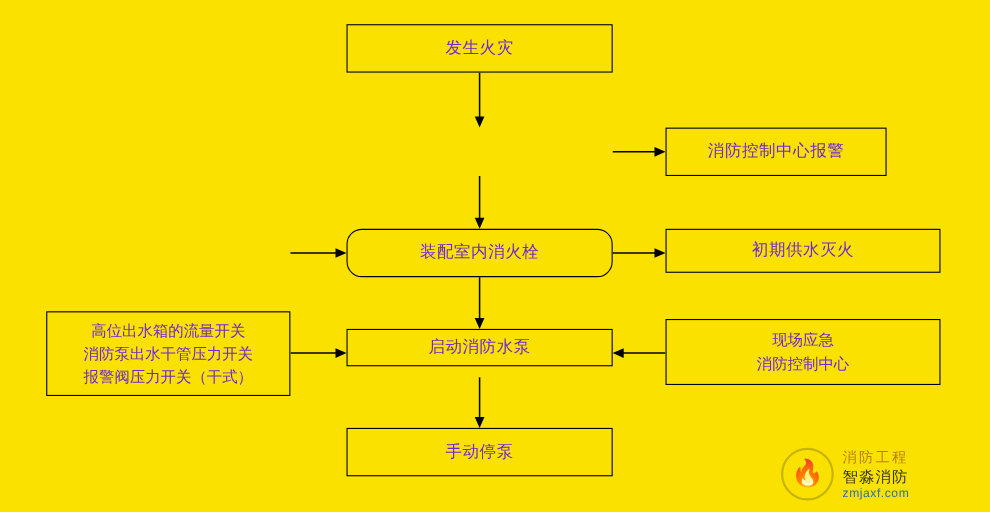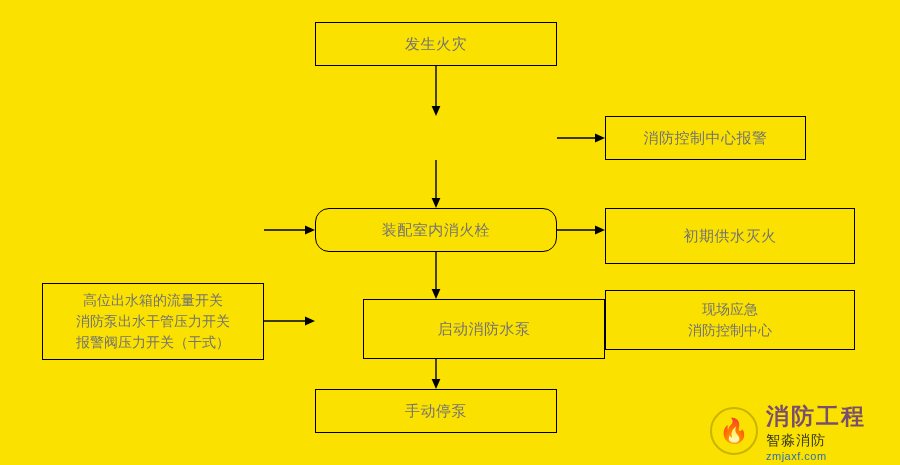--- a/index.html
+++ b/index.html
@@ -20,21 +20,21 @@
   }
   .node {
     position: absolute;
     box-sizing: border-box;
     border: 1px solid #000;
     background: #FAE100;
     display: flex;
     align-items: center;
     justify-content: center;
     text-align: center;
-    color: #737373;
+    color: #6d28d9;
     font-size: 15px;
     line-height: 20px;
     letter-spacing: 0.5px;
     white-space: pre-line;
   }
   .node.multiline {
     font-size: 14px;
     line-height: 21px;
     letter-spacing: 0px;
   }
@@ -71,24 +71,24 @@
     font-size: 24px;
     color: #333;
     line-height: 1;
   }
   .wm-text {
     display: flex;
     flex-direction: column;
     justify-content: center;
   }
   .wm-title {
-    font-size: 23px;
-    color: #4c1d95;
+    font-size: 13px;
+    color: #a16207;
     letter-spacing: 2px;
-    font-weight: bold;
+    font-weight: normal;
     opacity: 0.75;
   }
   .wm-sub {
     font-size: 14px;
     color: #0f172a;
     letter-spacing: 1px;
     opacity: 0.85;
     font-family: Liberation Serif, serif;
   }
   .wm-url {
@@ -166,27 +166,27 @@
   </div>
 
   <div class="node" style="left:315px; top:22px; width:242px; height:44px;">发生火灾</div>
 
 
   <div class="node" style="left:605px; top:116px; width:201px; height:44px;">消防控制中心报警</div>
 
 
   <div class="node" style="left:315px; top:208px; width:242px; height:44px;border-radius:14px;">装配室内消火栓</div>
 
-  <div class="node" style="left:605px; top:208px; width:250px; height:56px;">初期供水灭火</div>
+  <div class="node" style="left:605px; top:208px; width:250px; height:40px;">初期供水灭火</div>
 
   <div class="node multiline" style="left:42px; top:283px; width:222px; height:77px;">高位出水箱的流量开关
 消防泵出水干管压力开关
 报警阀压力开关（干式）</div>
 
-  <div class="node" style="left:315px; top:299px; width:242px; height:60px;margin-left:48px;">启动消防水泵</div>
+  <div class="node" style="left:315px; top:299px; width:242px; height:34px;">启动消防水泵</div>
 
   <div class="node multiline" style="left:605px; top:290px; width:250px; height:60px;">现场应急
 消防控制中心</div>
 
   <div class="node" style="left:315px; top:389px; width:242px; height:44px;">手动停泵</div>
 
   <div class="watermark">
     <div class="wm-badge">
       <span class="flame">🔥</span>
     </div>

